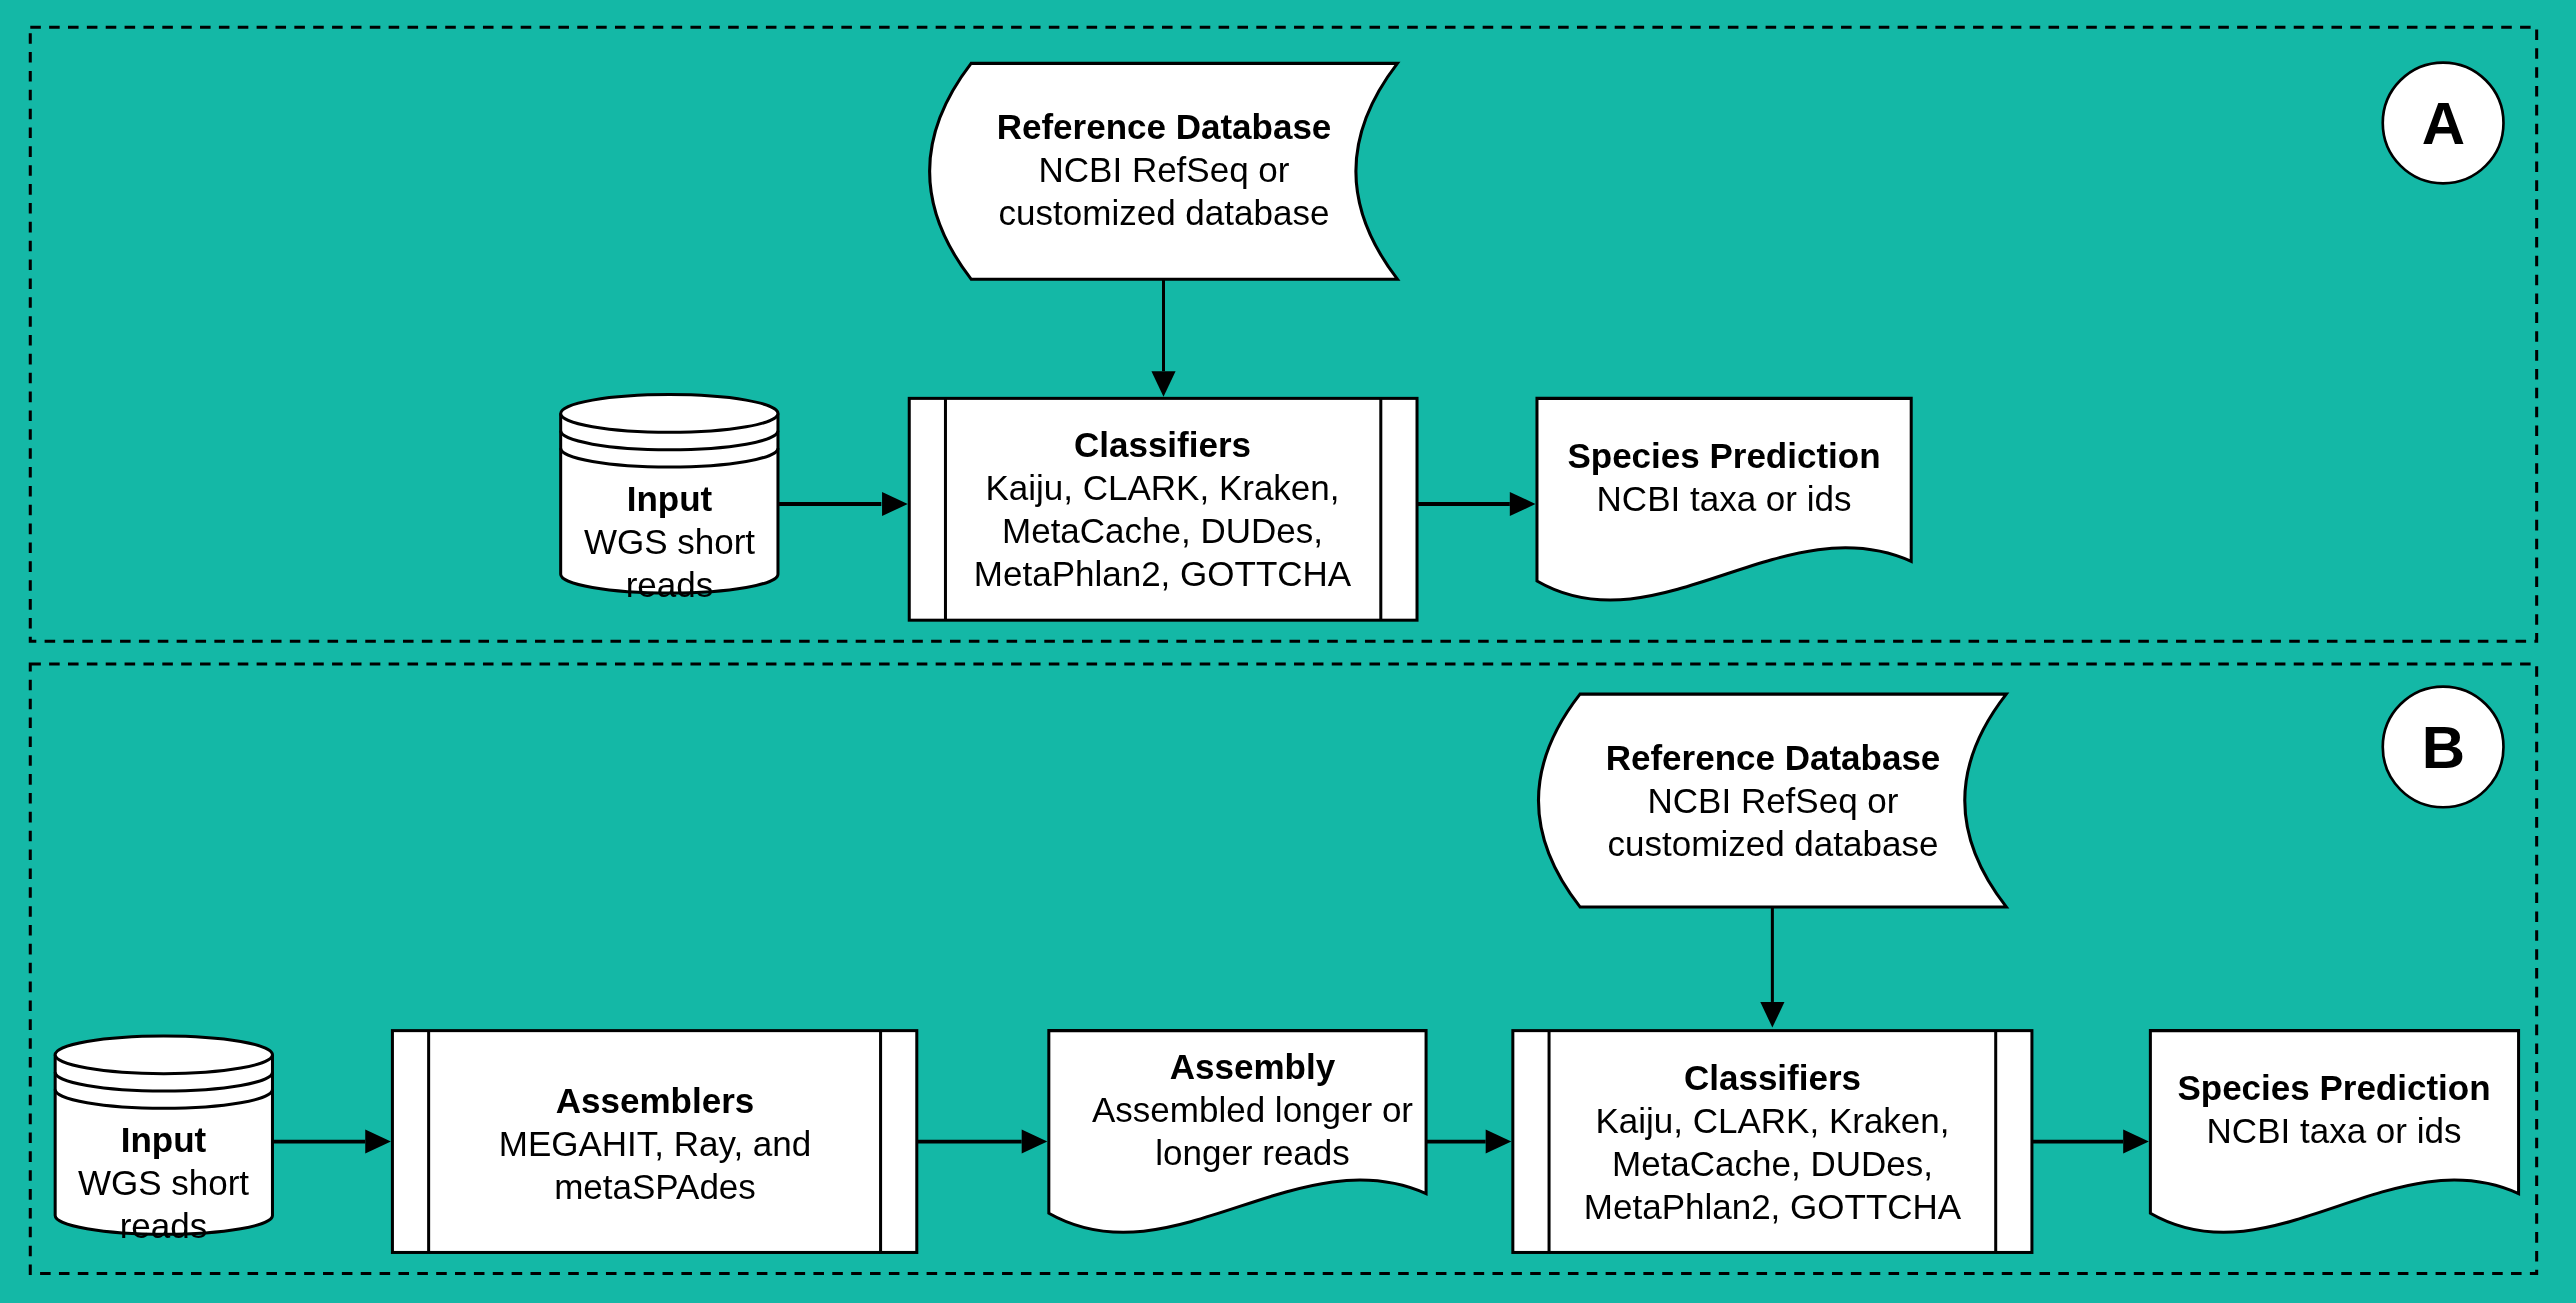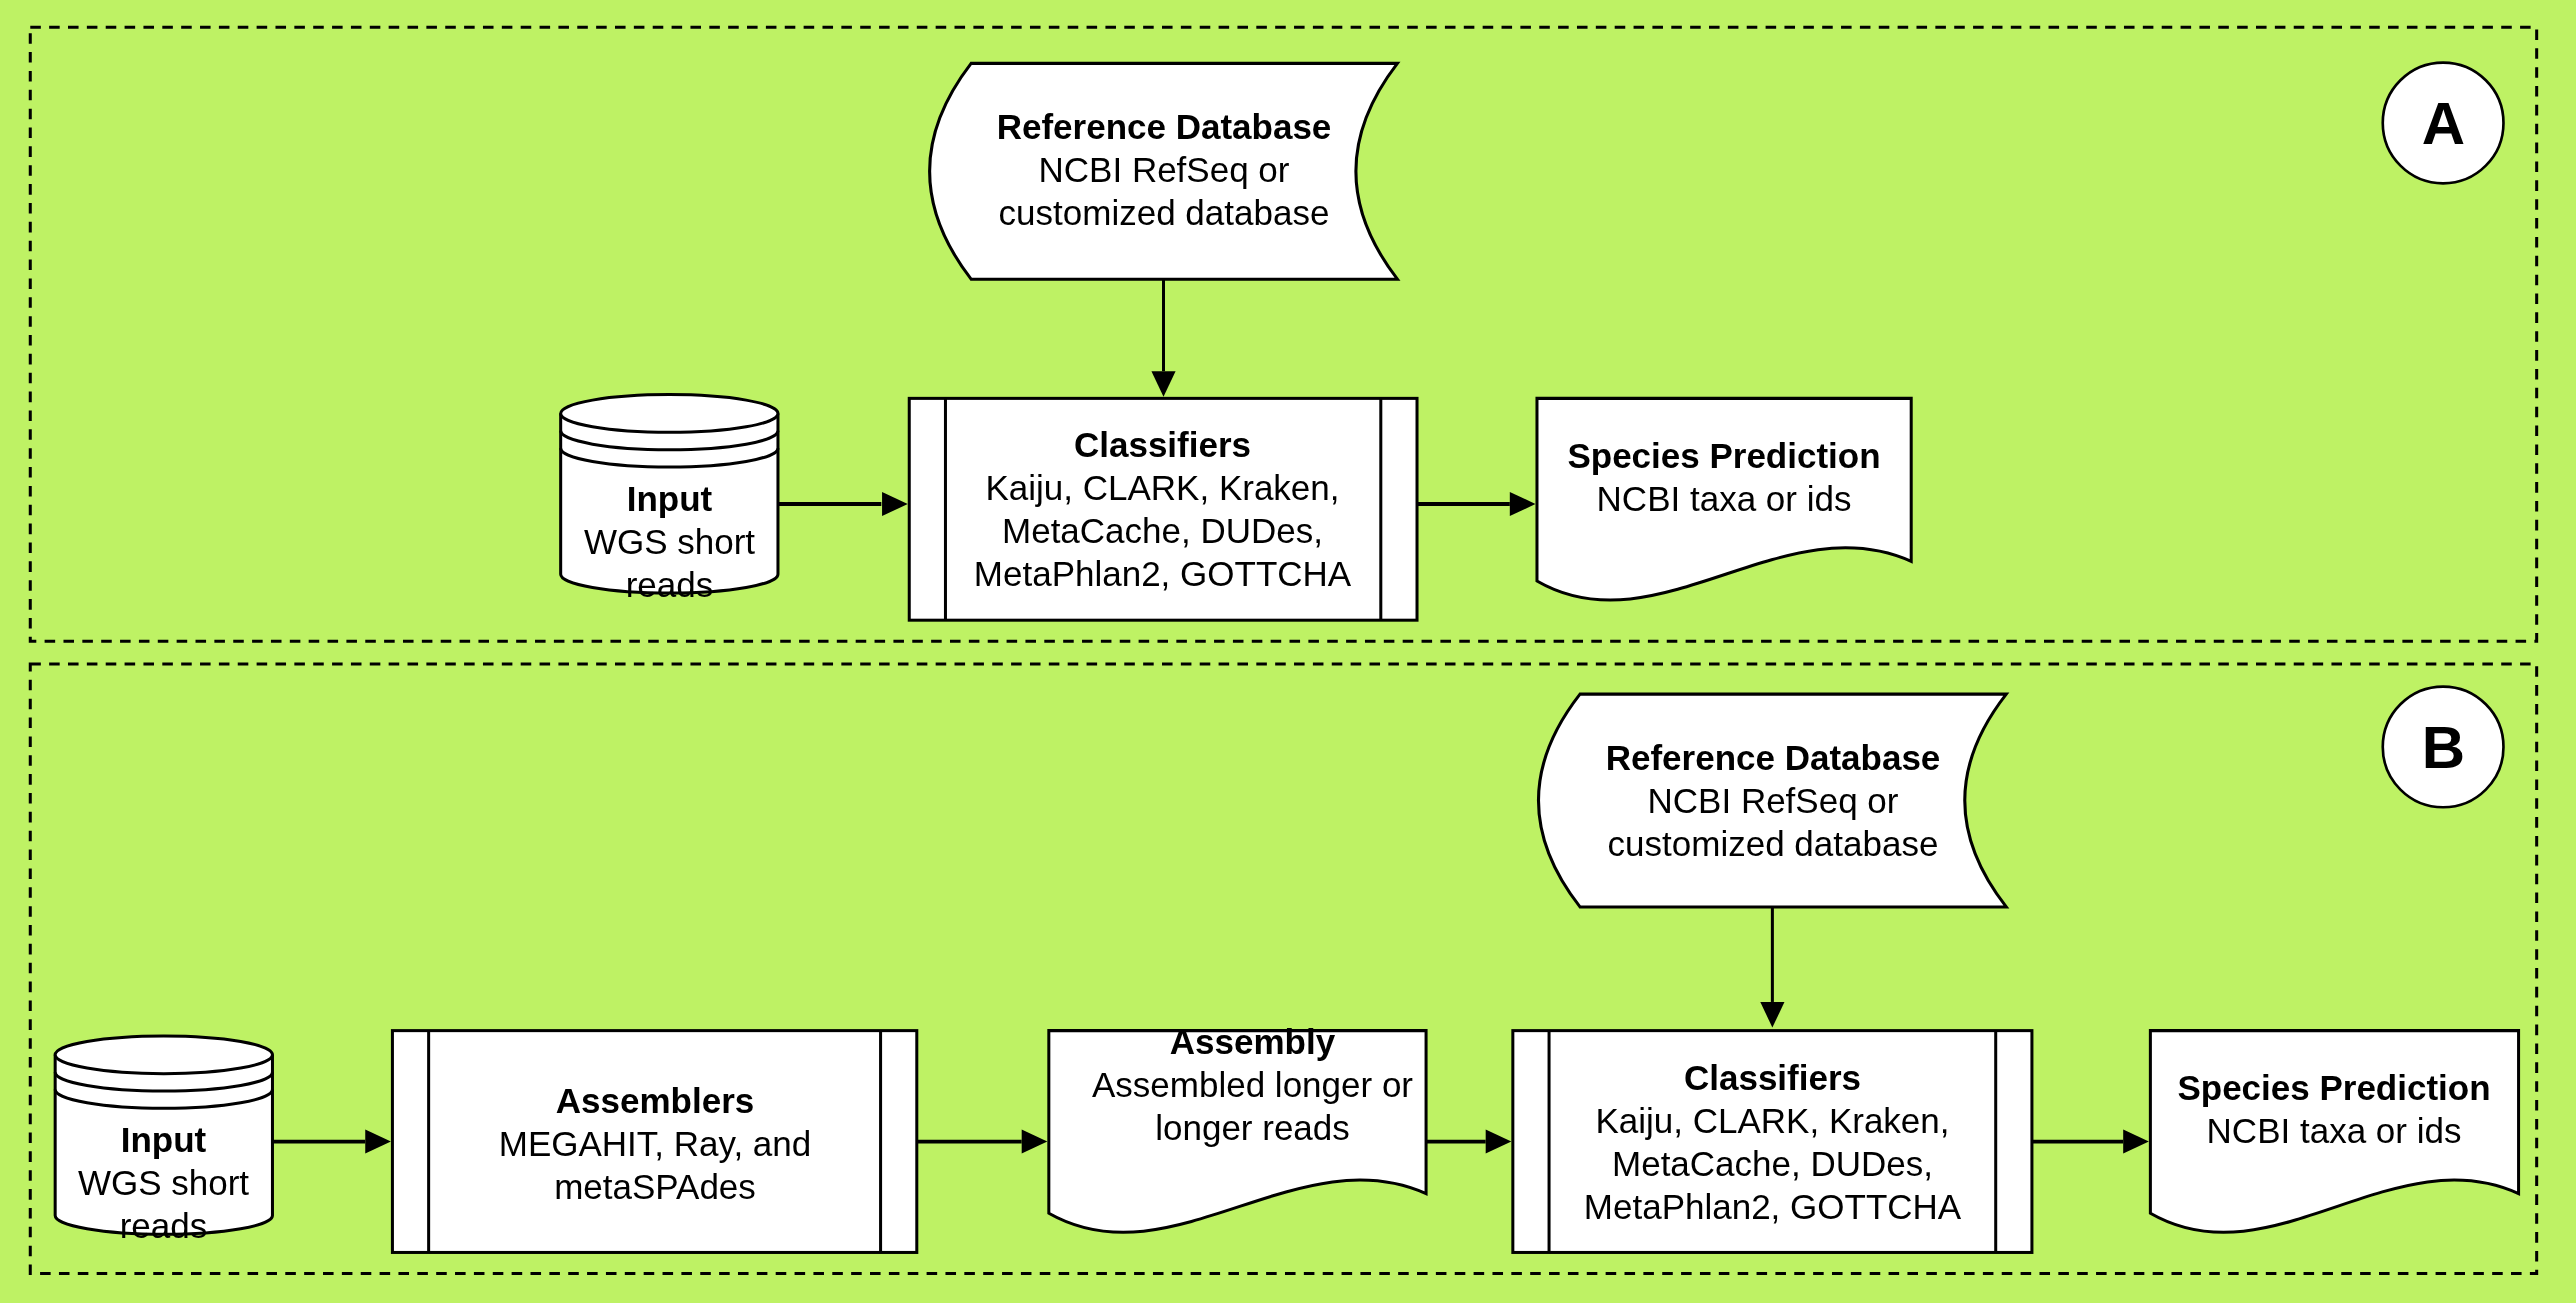--- a/index.html
+++ b/index.html
@@ -1,17 +1,17 @@
 <!DOCTYPE html>
 <html style="font-size:12px"><head>
 <meta charset="utf-8">
 <style>
   html,body{margin:0;padding:0;background:#ffffff;}
   .canvas{
-    position:relative;width:2576px;height:1303px;background:#bef264;
+    position:relative;width:2576px;height:1303px;background:#14b8a6;
     font-family:"Liberation Sans","DejaVu Sans",sans-serif;color:#000;
     overflow:hidden;
   }
   svg.layer{position:absolute;left:0;top:0;width:2576px;height:1303px;}
   .lbl{
     position:absolute;display:flex;flex-direction:column;align-items:center;
     text-align:center;font-size:35px;line-height:43px;white-space:nowrap;
   }
   .lbl span{display:block;}
   .t{font-weight:bold;}
@@ -115,21 +115,21 @@
     <span>WGS short</span>
     <span>reads</span>
   </div>
 
   <div class="lbl" style="left:429px;top:1079px;width:452px;">
     <span class="t">Assemblers</span>
     <span>MEGAHIT, Ray, and</span>
     <span>metaSPAdes</span>
   </div>
 
-  <div class="lbl" style="left:1049px;top:1020px;width:407px;">
+  <div class="lbl" style="left:1049px;top:1045px;width:407px;">
     <span class="t">Assembly</span>
     <span>Assembled longer or</span>
     <span>longer reads</span>
   </div>
 
   <div class="lbl" style="left:1539px;top:736px;width:468px;">
     <span class="t">Reference Database</span>
     <span>NCBI RefSeq or</span>
     <span>customized database</span>
   </div>

